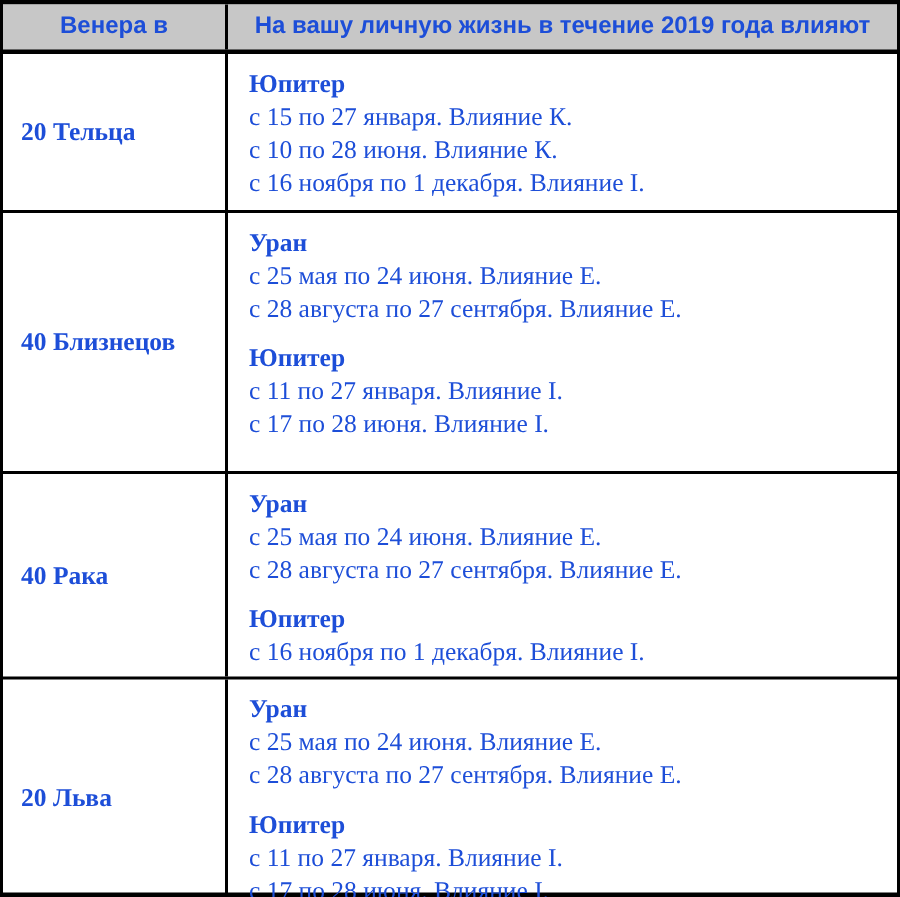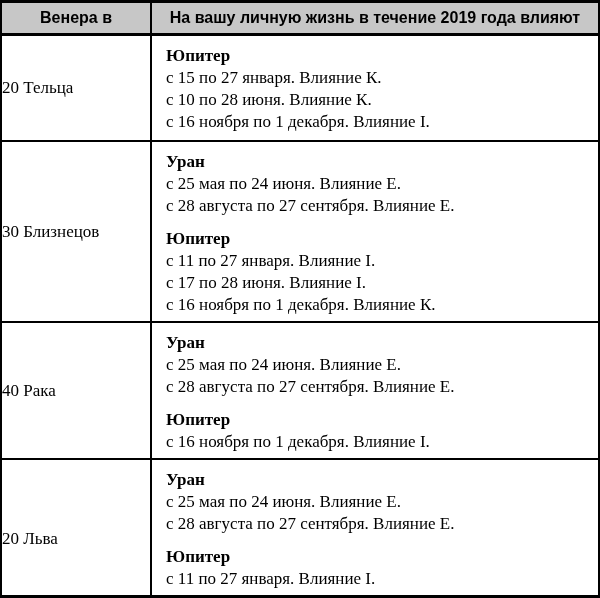--- a/index.html
+++ b/index.html
@@ -6,21 +6,21 @@
     margin: 0;
     padding: 0;
     background: #ffffff;
   }
   .page {
     width: 600px;
     height: 598px;
     box-sizing: border-box;
     background: #ffffff;
     font-family: "Liberation Serif", "DejaVu Serif", serif;
-    color: #000000;
+    color: #1d4ed8;
   }
   .astro-table {
     width: 600px;
     height: 598px;
     box-sizing: border-box;
     border: 2px solid #000000;
     border-top-width: 3px;
     border-bottom-width: 3px;
     display: flex;
     flex-direction: column;
@@ -54,22 +54,22 @@
   .body-row {
     display: flex;
     box-sizing: border-box;
   }
   .body-row + .body-row {
     border-top: 2px solid #000000;
   }
   .sign-cell {
     display: flex;
     align-items: center;
-    padding-left: 0;
-    font-weight: normal;
+    padding-left: 12px;
+    font-weight: bold;
     font-size: 17px;
     box-sizing: border-box;
   }
   .influence-cell {
     flex: 1 1 auto;
     padding: 9px 8px 5px 14px;
     font-size: 17px;
     line-height: 22px;
     box-sizing: border-box;
   }
@@ -104,32 +104,31 @@
     <div class="influence-cell">
             <div class="planet-block">
     <div class="planet-name">Юпитер</div>
   <div class="influence-line">с 15 по 27 января. Влияние К.</div>
               <div class="influence-line">с 10 по 28 июня. Влияние К.</div>
               <div class="influence-line">с 16 ноября по 1 декабря. Влияние I.</div>
             </div>
           </div>
   </div>
         <div class="body-row row-1">
-    <div class="sign-cell col-sign">30 Близнецов</div>
+    <div class="sign-cell col-sign">40 Близнецов</div>
     <div class="influence-cell">
             <div class="planet-block">
     <div class="planet-name">Уран</div>
   <div class="influence-line">с 25 мая по 24 июня. Влияние Е.</div>
               <div class="influence-line">с 28 августа по 27 сентября. Влияние Е.</div>
             </div>
             <div class="planet-block">
     <div class="planet-name">Юпитер</div>
   <div class="influence-line">с 11 по 27 января. Влияние I.</div>
               <div class="influence-line">с 17 по 28 июня. Влияние I.</div>
-              <div class="influence-line">с 16 ноября по 1 декабря. Влияние К.</div>
             </div>
           </div>
   </div>
         <div class="body-row row-2">
     <div class="sign-cell col-sign">40 Рака</div>
     <div class="influence-cell">
             <div class="planet-block">
     <div class="planet-name">Уран</div>
   <div class="influence-line">с 25 мая по 24 июня. Влияние Е.</div>
               <div class="influence-line">с 28 августа по 27 сентября. Влияние Е.</div>

